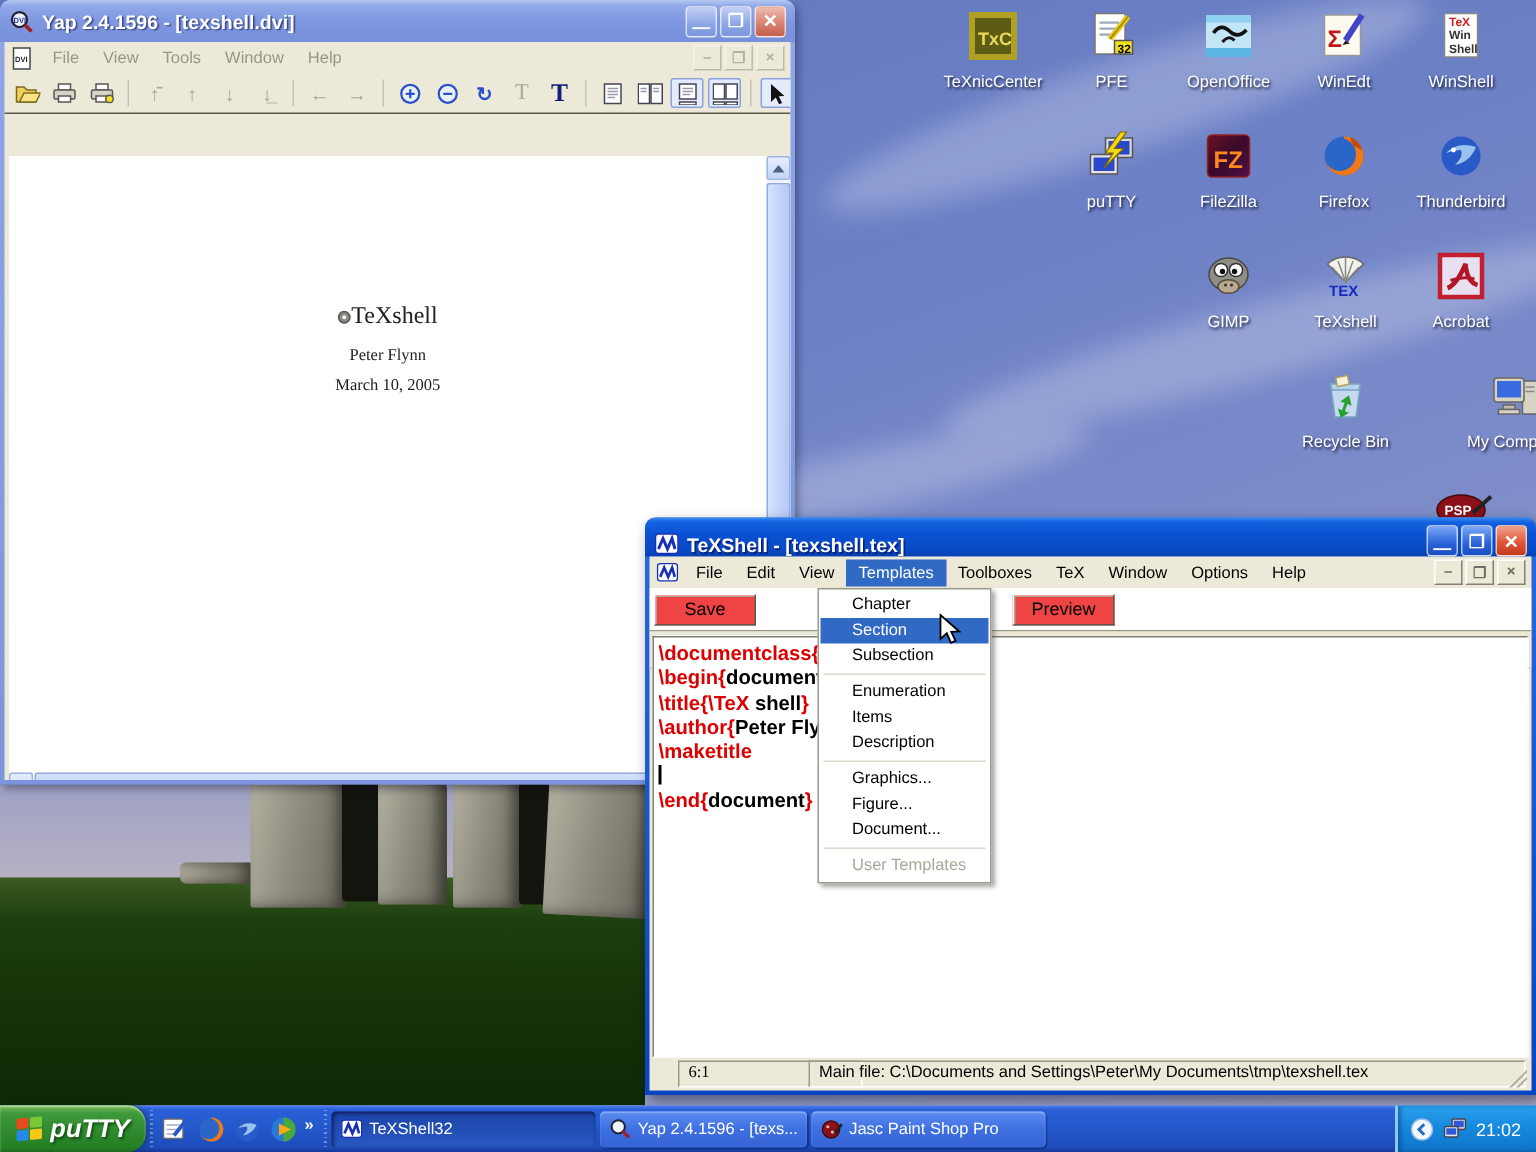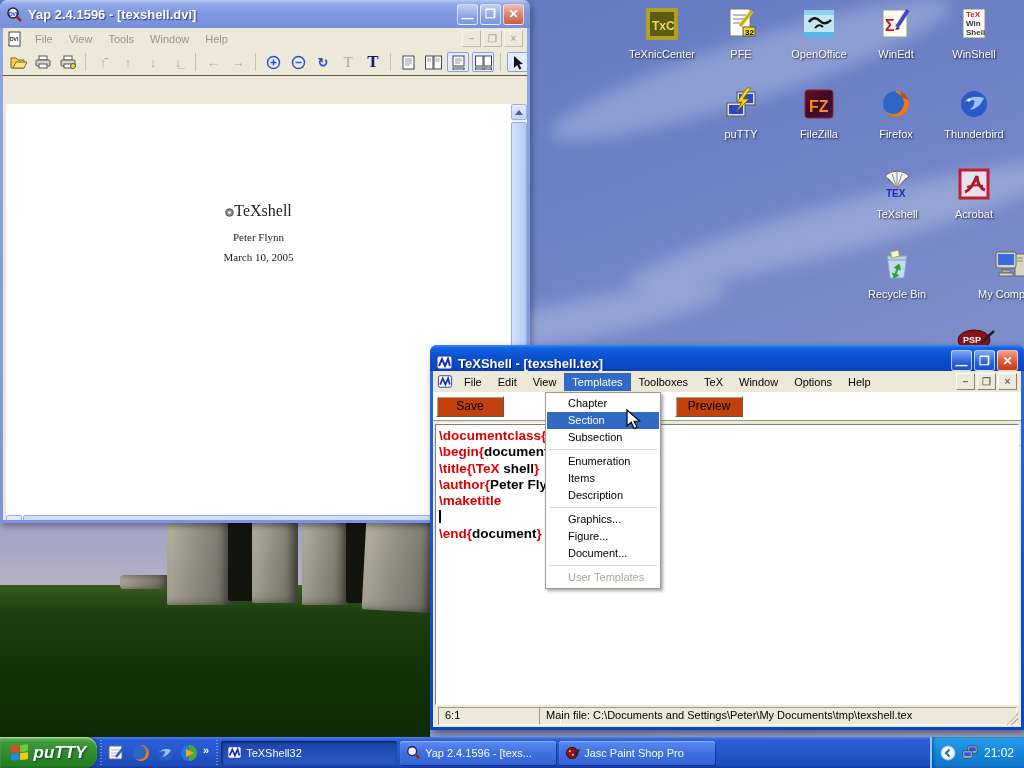--- a/index.html
+++ b/index.html
@@ -74,21 +74,21 @@
     padding:1px 6px;box-sizing:border-box;white-space:nowrap;overflow:hidden;}
   
   #texshell{left:430px;top:345px;width:594px;height:385px;z-index:20;
     background:linear-gradient(180deg,#2a6ae0,#0845c0);border-radius:7px 7px 0 0;
     box-shadow:3px 4px 9px rgba(0,0,20,.45);}
   #texshell .tbar{height:26px;align-items:flex-end;}
   #texshell .wbody{top:26px;}
   #texshell .menurow .mi{color:#000;}
   #texshell .menurow .mi.sel{background:#316ac5;color:#fff;}
   #tstoolbar{height:28px;background:#fff;border-bottom:1px solid #9d9a84;display:flex;align-items:center;padding:0 2px;}
-  .xpbtn{height:21px;width:68px;background:#c2410c;border:1px solid #fff;border-right-color:#5a5a50;
+  .xpbtn{height:21px;width:68px;background:#ef4444;border:1px solid #fff;border-right-color:#5a5a50;
     border-bottom-color:#5a5a50;box-shadow:1px 1px 0 #a8a494 inset;font-size:12px;color:#000;
     display:flex;align-items:center;justify-content:center;box-sizing:border-box;margin-right:2px;}
   #tabrow{height:24px;background:#ece9d8;position:relative;border-bottom:1px solid #c8c4b4;}
   #tab1{position:absolute;left:5px;top:2px;width:110px;height:22px;background:#ece9d8;
     border:1px solid #fff;border-right-color:#6a6a5e;border-top-color:#fff;border-bottom:none;
     box-shadow:1px 0 0 #6a6a5e;font-weight:bold;font-size:12px;display:flex;align-items:center;justify-content:center;}
   #editor{position:absolute;left:2px;right:2px;top:53px;bottom:22px;background:#fff;
     border:1px solid #808074;border-right-color:#fff;border-bottom-color:#fff;
     padding:3px 0 0 3px;box-sizing:border-box;}
   .cline{height:16.3px;font-size:13.5px;font-weight:bold;white-space:pre;font-family:"Liberation Sans",sans-serif;}
@@ -238,20 +238,33 @@
     <div class="dlabel">Firefox</div>
   </div>
   <div class="dicon" style="left:932px;top:86px;">
     <svg class="ig" viewBox="0 0 36 36">
       <circle cx="18" cy="18" r="13" fill="#2a5ac8"></circle>
       <path d="M8 16 q8 -8 20 -4 q-4 10 -14 12 q6 -6 4 -10 q-5 0 -10 2z" fill="#9ac2ee"></path>
       <circle cx="13" cy="14" r="1.6" fill="#fff"></circle>
     </svg>
     <div class="dlabel">Thunderbird</div>
   </div>
+  <div class="dicon" style="left:777px;top:166px;">
+    <svg class="ig" viewBox="0 0 36 36">
+      <ellipse cx="18" cy="17" rx="13" ry="11" fill="#8e8e86" stroke="#4a4a44"></ellipse>
+      <circle cx="13" cy="14" r="4.4" fill="#fff" stroke="#333"></circle>
+      <circle cx="23" cy="14" r="4.4" fill="#fff" stroke="#333"></circle>
+      <circle cx="14" cy="15" r="1.8" fill="#111"></circle>
+      <circle cx="22" cy="15" r="1.8" fill="#111"></circle>
+      <ellipse cx="18" cy="25" rx="7" ry="4.5" fill="#b8a890" stroke="#5a4a34"></ellipse>
+      <circle cx="16" cy="24" r="1" fill="#333"></circle>
+        <circle cx="20" cy="24" r="1" fill="#333"></circle>
+    </svg>
+    <div class="dlabel">GIMP</div>
+  </div>
   <div class="dicon" style="left:855px;top:166px;">
     <svg class="ig" viewBox="0 0 36 36">
       <path d="M18 22 L6 10 a16 14 0 0 1 24 0 z" fill="#f2f2ec" stroke="#666"></path>
       <path d="M18 22 L9 12 M18 22 L13 8 M18 22 L18 6 M18 22 L23 8 M18 22 L27 12" stroke="#888" fill="none"></path>
       <text x="7" y="31" font-size="10" font-weight="bold" fill="#1828c0">TEX</text>
     </svg>
     <div class="dlabel">TeXshell</div>
   </div>
   <div class="dicon" style="left:932px;top:166px;">
     <svg class="ig" viewBox="0 0 36 36">
@@ -491,21 +504,21 @@
             <div class="cline"><span class="cmd">\documentclass{</span><span class="arg">a</span></div>
             <div class="cline"><span class="cmd">\begin{</span><span class="arg">document</span><span class="cmd">}</span></div>
             <div class="cline"><span class="cmd">\title{\TeX </span><span class="arg">shell</span><span class="cmd">}</span></div>
             <div class="cline"><span class="cmd">\author{</span><span class="arg">Peter Fly</span></div>
             <div class="cline"><span class="cmd">\maketitle</span></div>
             <div class="cline"><span class="caret"></span></div>
             <div class="cline"><span class="cmd">\end{</span><span class="arg">document</span><span class="cmd">}</span></div>
           </div>
       </div>
       <div id="tsstatus">
-        <div class="spanel" style="left:3px;width:123px;">6:1</div>
+        <div class="spanel" style="left:17px;width:123px;font-family:Liberation Serif, serif;">6:1</div>
         <div class="spanel" style="left:104px;right:2px;">Main file: C:\Documents and Settings\Peter\My Documents\tmp\texshell.tex</div>
         <div class="rgrip"></div>
       </div>
     </div>
   </div>
 
   <div id="tmenu">
       <div class="dmi">Chapter</div>
       <div class="dmi hl">Section</div>
       <div class="dmi">Subsection</div>
@@ -564,21 +577,21 @@
     </span>
     <span class="chev">»</span>
     <span class="qsep"></span>
     <div class="taskbtn pressed" style="width:176px;">
       <svg class="tbicon" viewBox="0 0 17 17">
         <rect x="1" y="2" width="15" height="13" rx="2" fill="#fff" stroke="#1830b8"></rect>
         <path d="M3 12 L6 5 L9 12 L12 5 L14 12" fill="none" stroke="#1830b8" stroke-width="2"></path>
       </svg>
       <span>TeXShell32</span>
     </div>
-    <div class="taskbtn" style="width:156px;">
+    <div class="taskbtn" style="width:138px;">
       <svg class="tbicon" viewBox="0 0 17 17">
         <circle cx="7" cy="7" r="5" fill="#eef2fa" stroke="#223" stroke-width="1.5"></circle>
         <line x1="10.5" y1="10.5" x2="15" y2="15" stroke="#a02020" stroke-width="2.5"></line>
       </svg>
       <span>Yap 2.4.1596 - [texs...</span>
     </div>
     <div class="taskbtn" style="width:156px;">
       <svg class="tbicon" viewBox="0 0 17 17">
         <circle cx="8" cy="9" r="6.5" fill="#8c1018" stroke="#400808"></circle>
         <circle cx="5.5" cy="7" r="1.2" fill="#f0b0b0"></circle>

